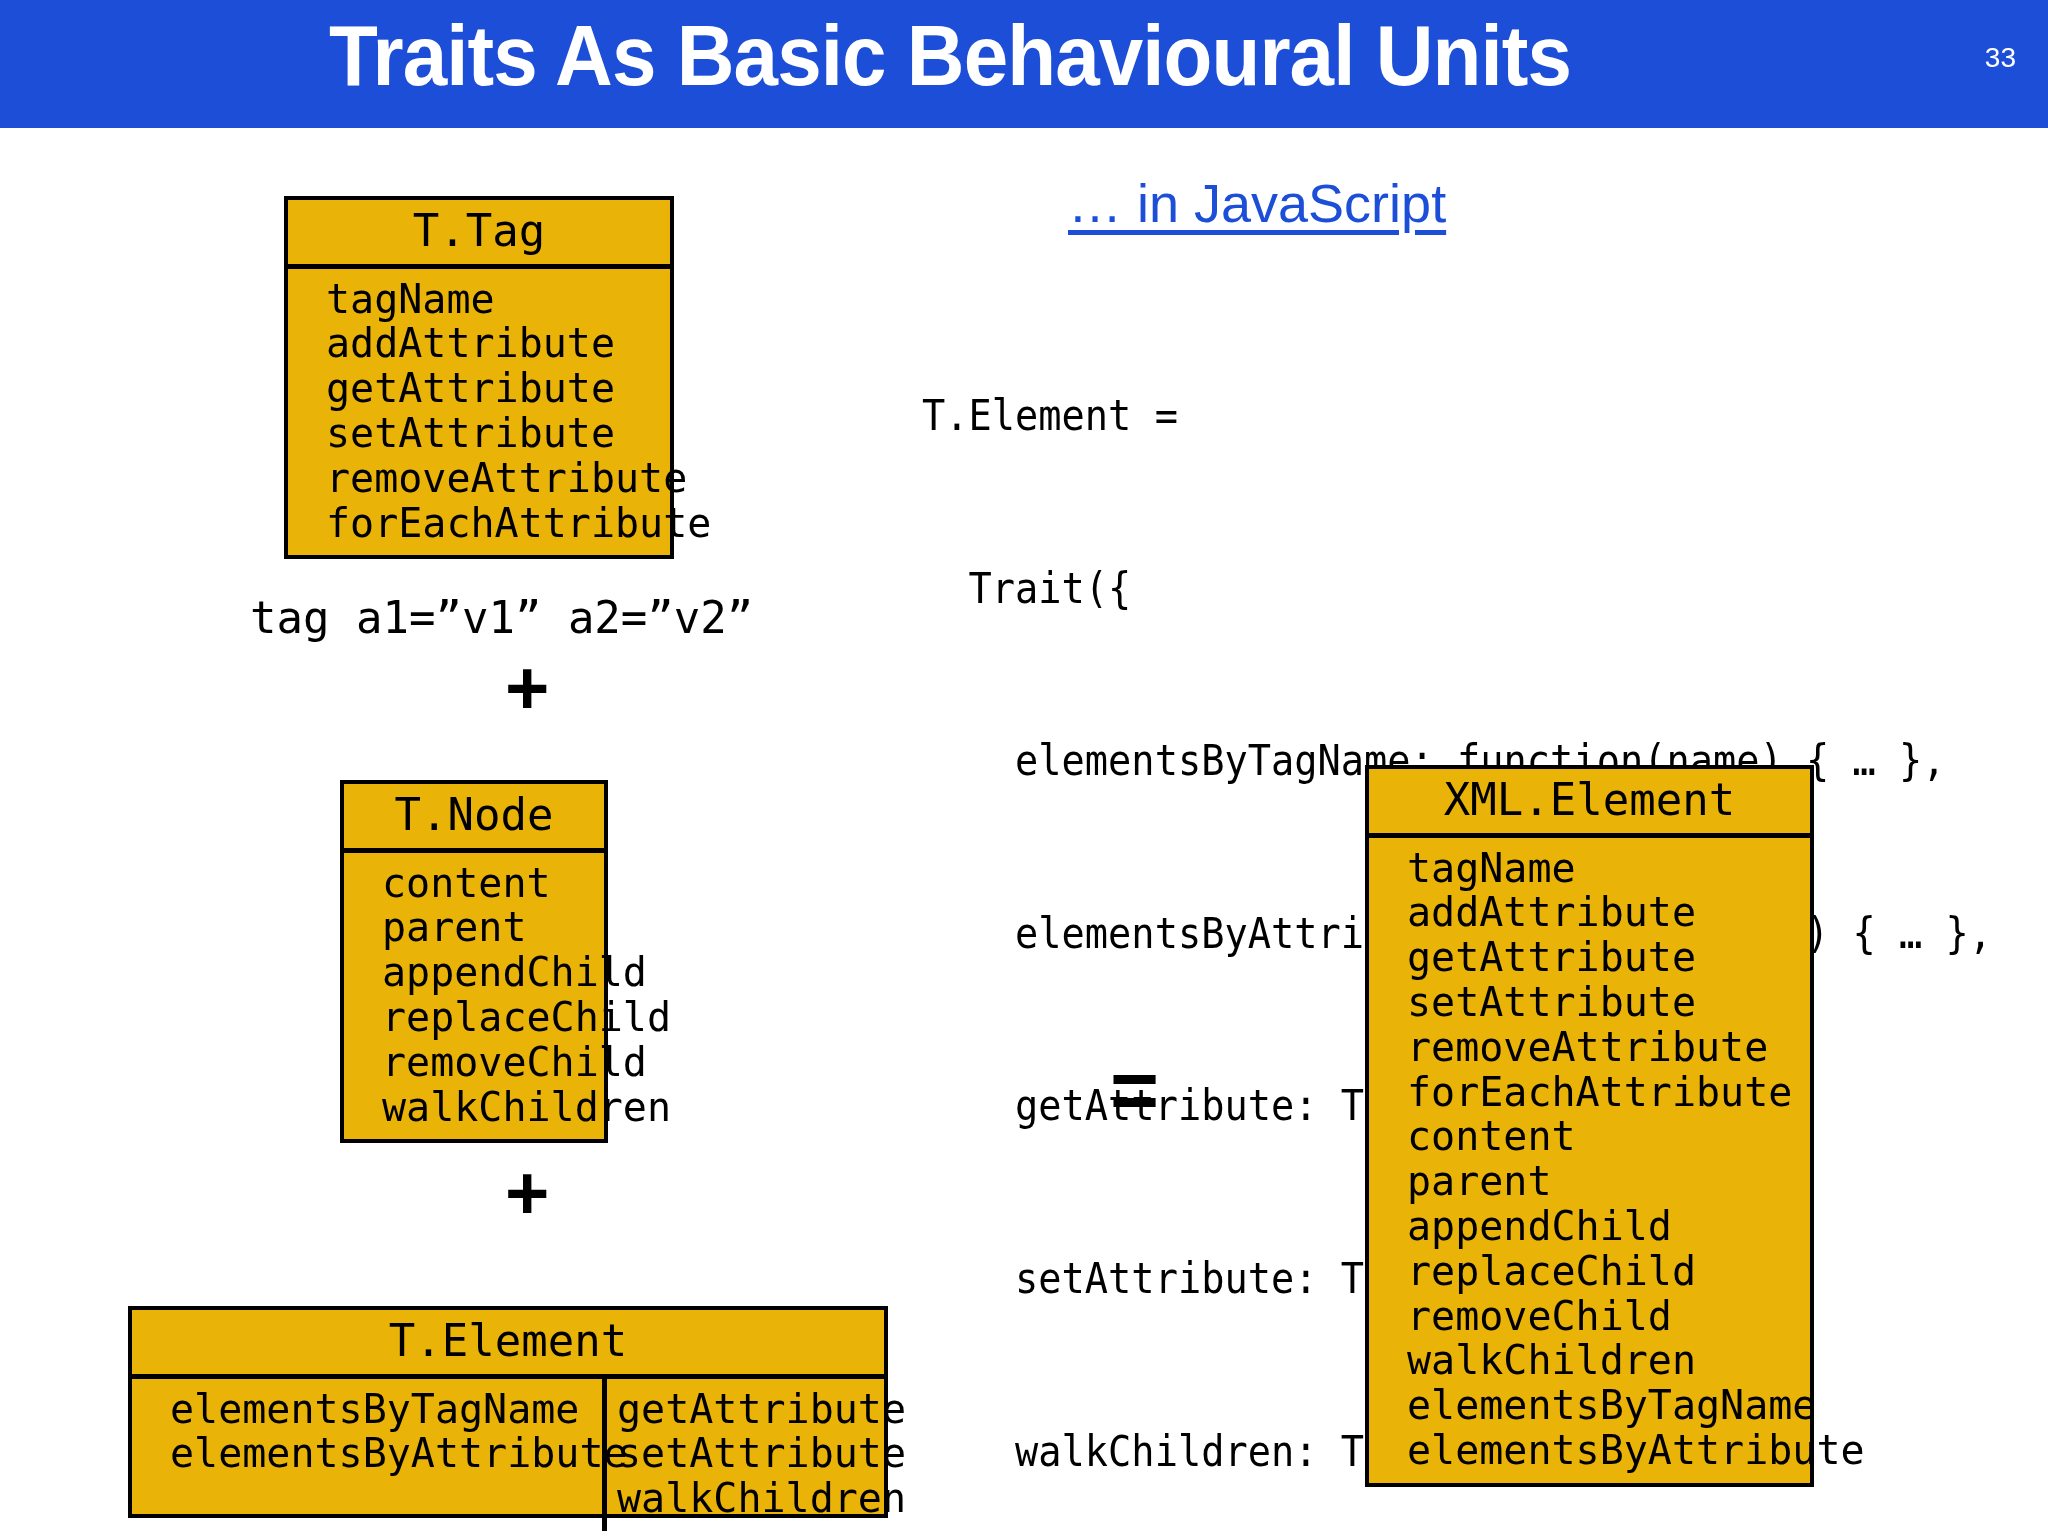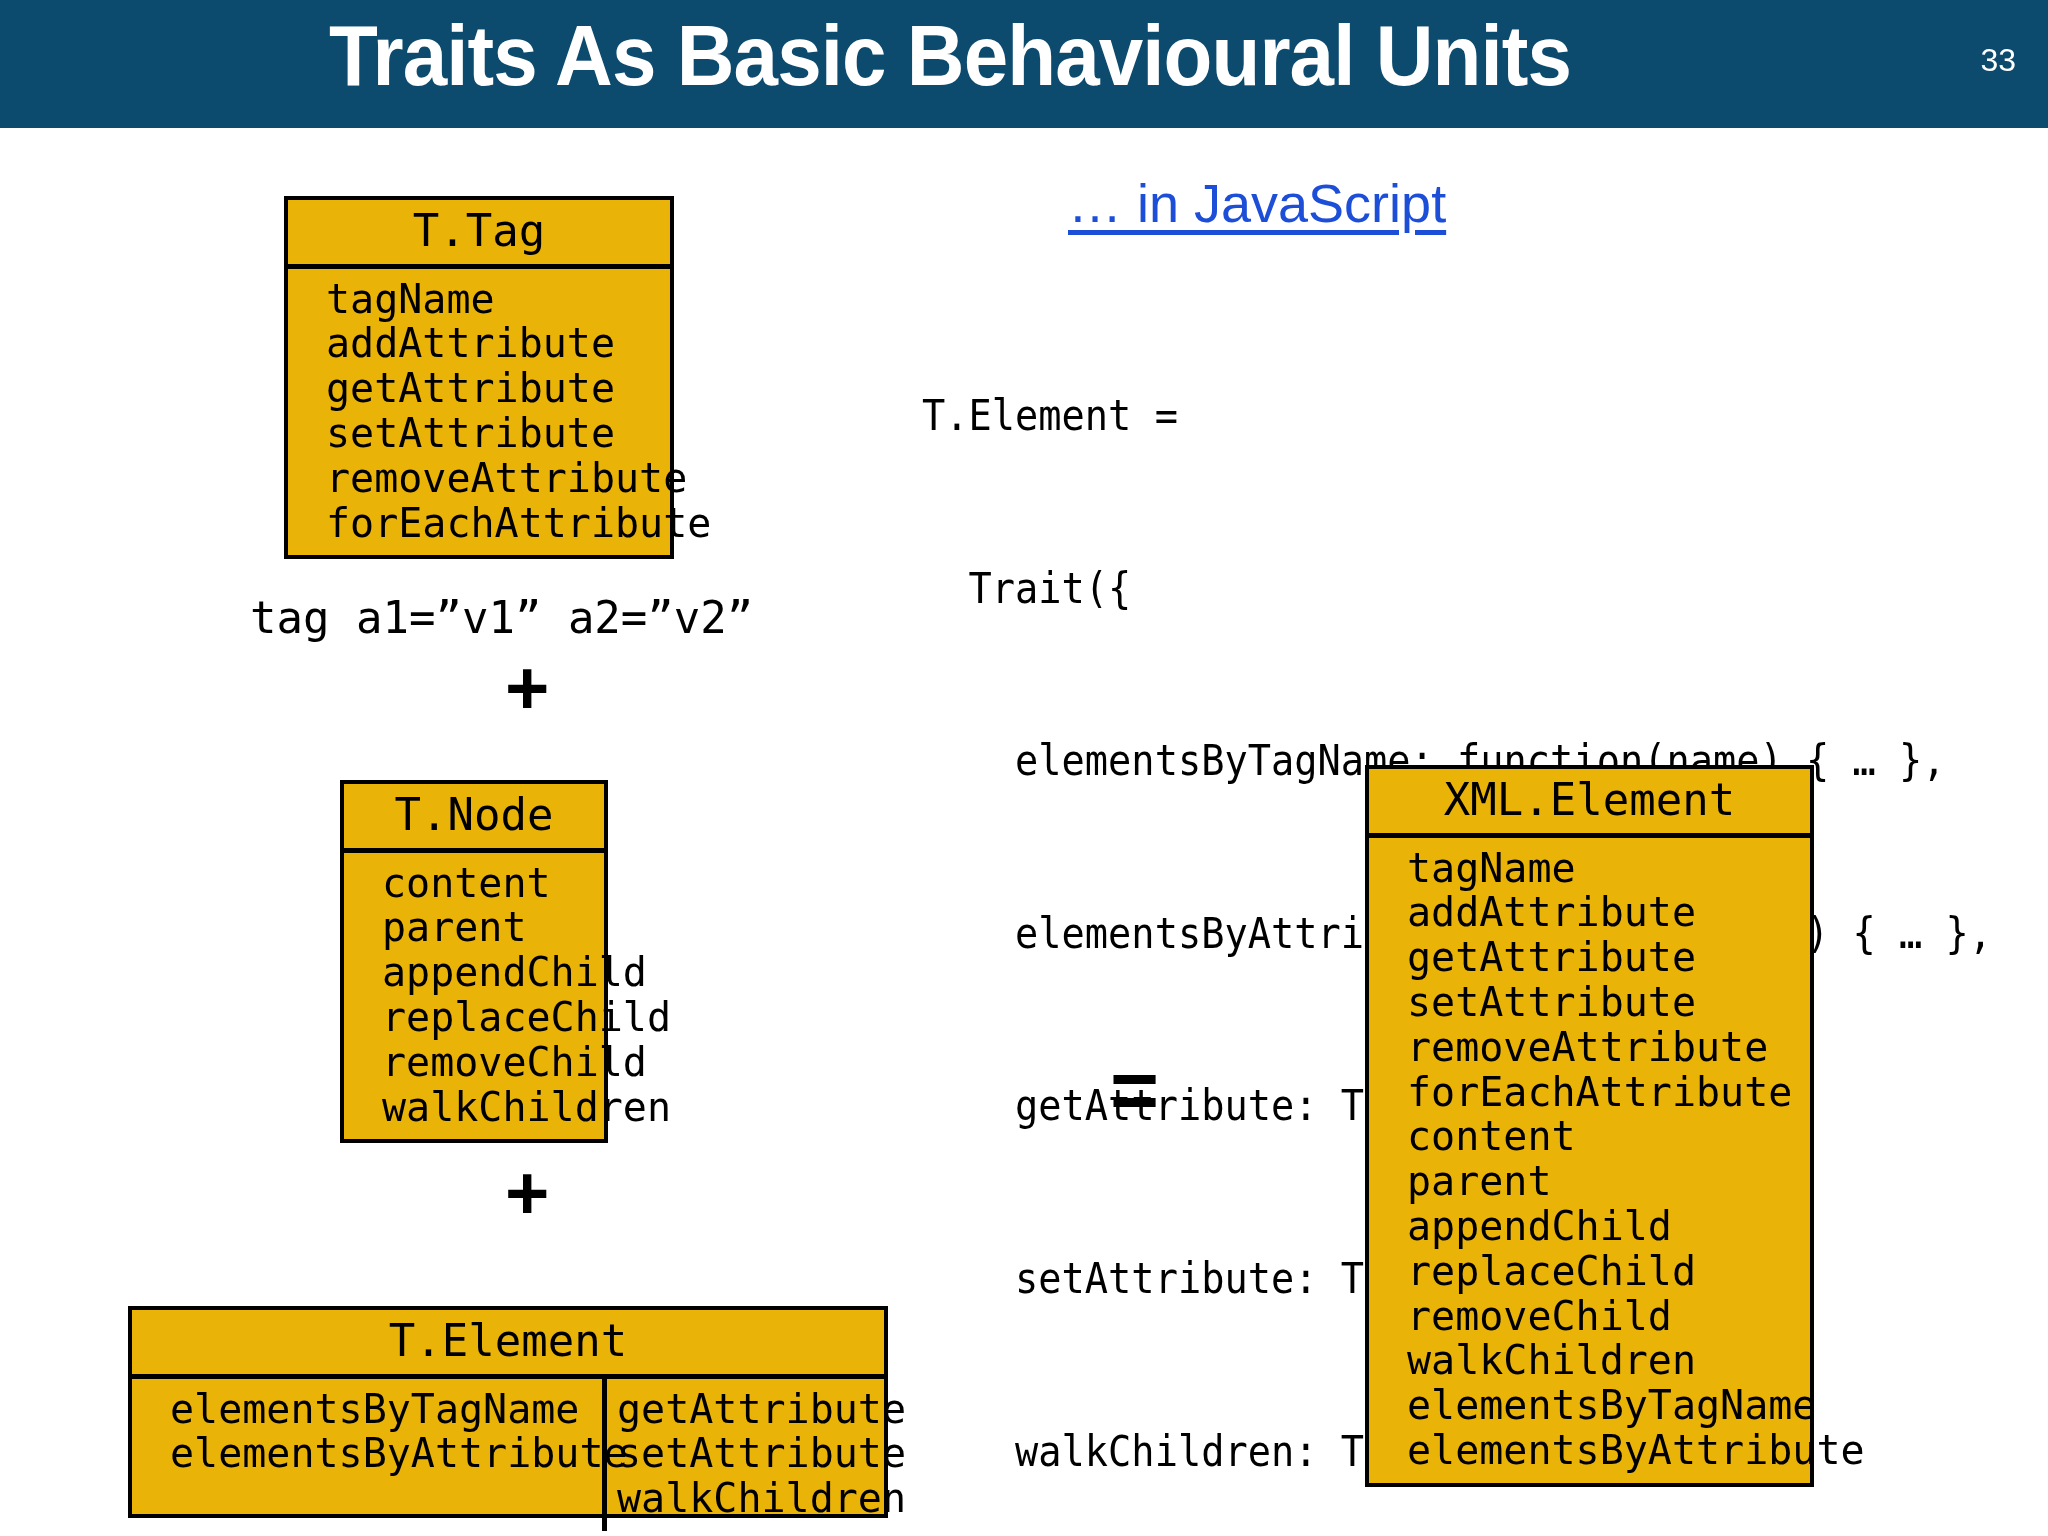--- a/index.html
+++ b/index.html
@@ -16,21 +16,21 @@
     font-family: "DejaVu Sans Mono", monospace;
   }
 
   
   .title-bar {
     position: absolute;
     left: 0;
     top: 0;
     width: 2048px;
     height: 128px;
-    background: #0c4a6e;
+    background: #1d4ed8;
   }
   .title-text {
     position: absolute;
     left: 0;
     top: 6px;
     width: 1900px;
     text-align: center;
     color: #ffffff;
     font-family: "Liberation Sans", sans-serif;
     font-weight: bold;
@@ -39,21 +39,21 @@
     transform: scaleX(0.93);
     transform-origin: center top;
     white-space: nowrap;
   }
   .page-number {
     position: absolute;
     right: 32px;
     top: 42px;
     color: #ffffff;
     font-family: "Liberation Sans", sans-serif;
-    font-size: 32px;
+    font-size: 28px;
     font-weight: normal;
   }
 
   
   .uml-box {
     position: absolute;
     border: 4px solid #000000;
     background: #eab308;
     box-sizing: border-box;
   }

